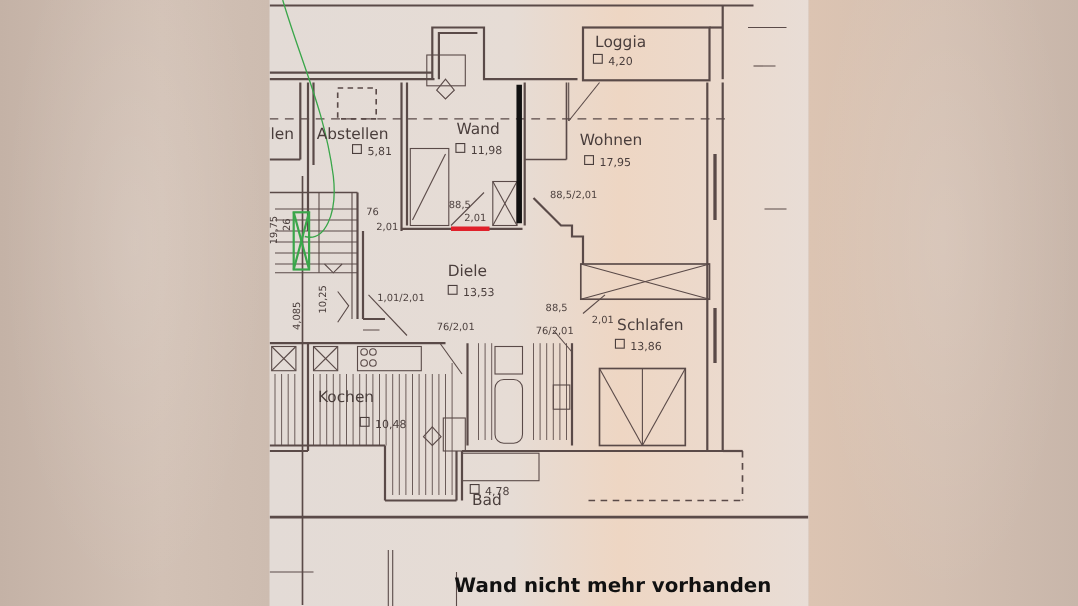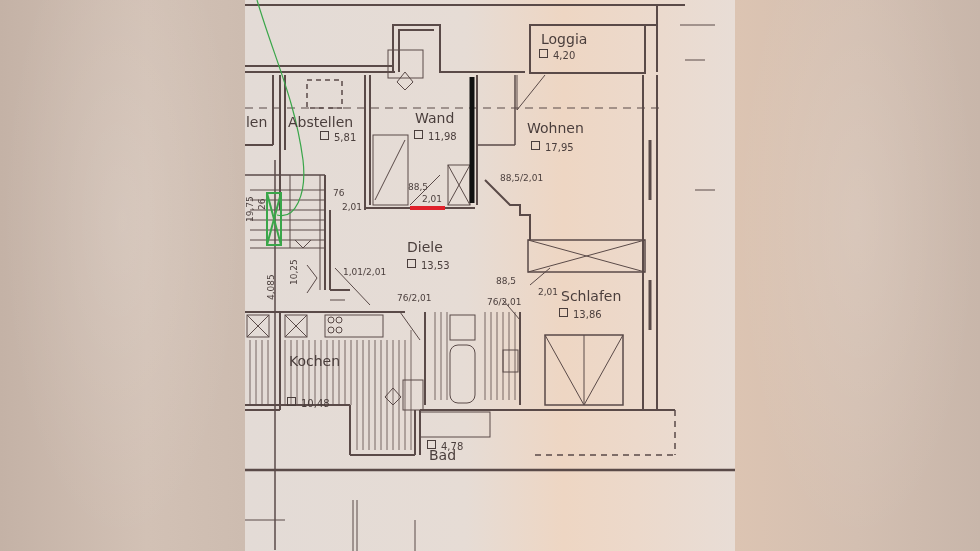--- a/index.html
+++ b/index.html
@@ -215,34 +215,35 @@
   <div class="lbl" style="left:282px;top:121px;">Wohnen</div>
   <div class="area" style="left:286px;top:141px;">17,95</div>
 
   <div class="lbl" style="left:162px;top:240px;">Diele</div>
   <div class="area" style="left:162px;top:259px;">13,53</div>
 
   <div class="lbl" style="left:316px;top:289px;">Schlafen</div>
   <div class="area" style="left:314px;top:308px;">13,86</div>
 
   <div class="lbl" style="left:44px;top:354px;">Kochen</div>
-  <div class="area" style="left:42px;top:397px;">10,48</div>
+  <div class="area" style="left:42px;top:379px;padding-left:40px;">10,48</div>
 
   <div class="lbl" style="left:184px;top:420px;margin-top:28px;">Bad</div>
   <div class="area" style="left:182px;top:440px;">4,78</div>
 
   <div class="dim" style="left:88px;top:189px;">76</div>
   <div class="dim" style="left:97px;top:203px;">2,01</div>
   <div class="dim" style="left:163px;top:183px;">88,5</div>
   <div class="dim" style="left:177px;top:195px;">2,01</div>
   <div class="dim" style="left:243px;top:174px;margin-left:12px;">88,5/2,01</div>
   <div class="dim" style="left:98px;top:268px;">1,01/2,01</div>
   <div class="dim" style="left:152px;top:294px;">76/2,01</div>
   <div class="dim" style="left:242px;top:298px;">76/2,01</div>
   <div class="dim" style="left:251px;top:277px;">88,5</div>
   <div class="dim" style="left:293px;top:288px;">2,01</div>
 
   <div class="dim" style="left:1px;top:222px;transform:rotate(-90deg);transform-origin:left top;">19,75</div>
   <div class="dim" style="left:13px;top:210px;transform:rotate(-90deg);transform-origin:left top;">26</div>
   <div class="dim" style="left:45px;top:285px;transform:rotate(-90deg);transform-origin:left top;">10,25</div>
   <div class="dim" style="left:22px;top:300px;transform:rotate(-90deg);transform-origin:left top;">4,085</div>
 
+  <div class="legend legend-black" style="left:168px;top:524px;">Wand nicht mehr vorhanden</div>
 </div>
 
 </body></html>

